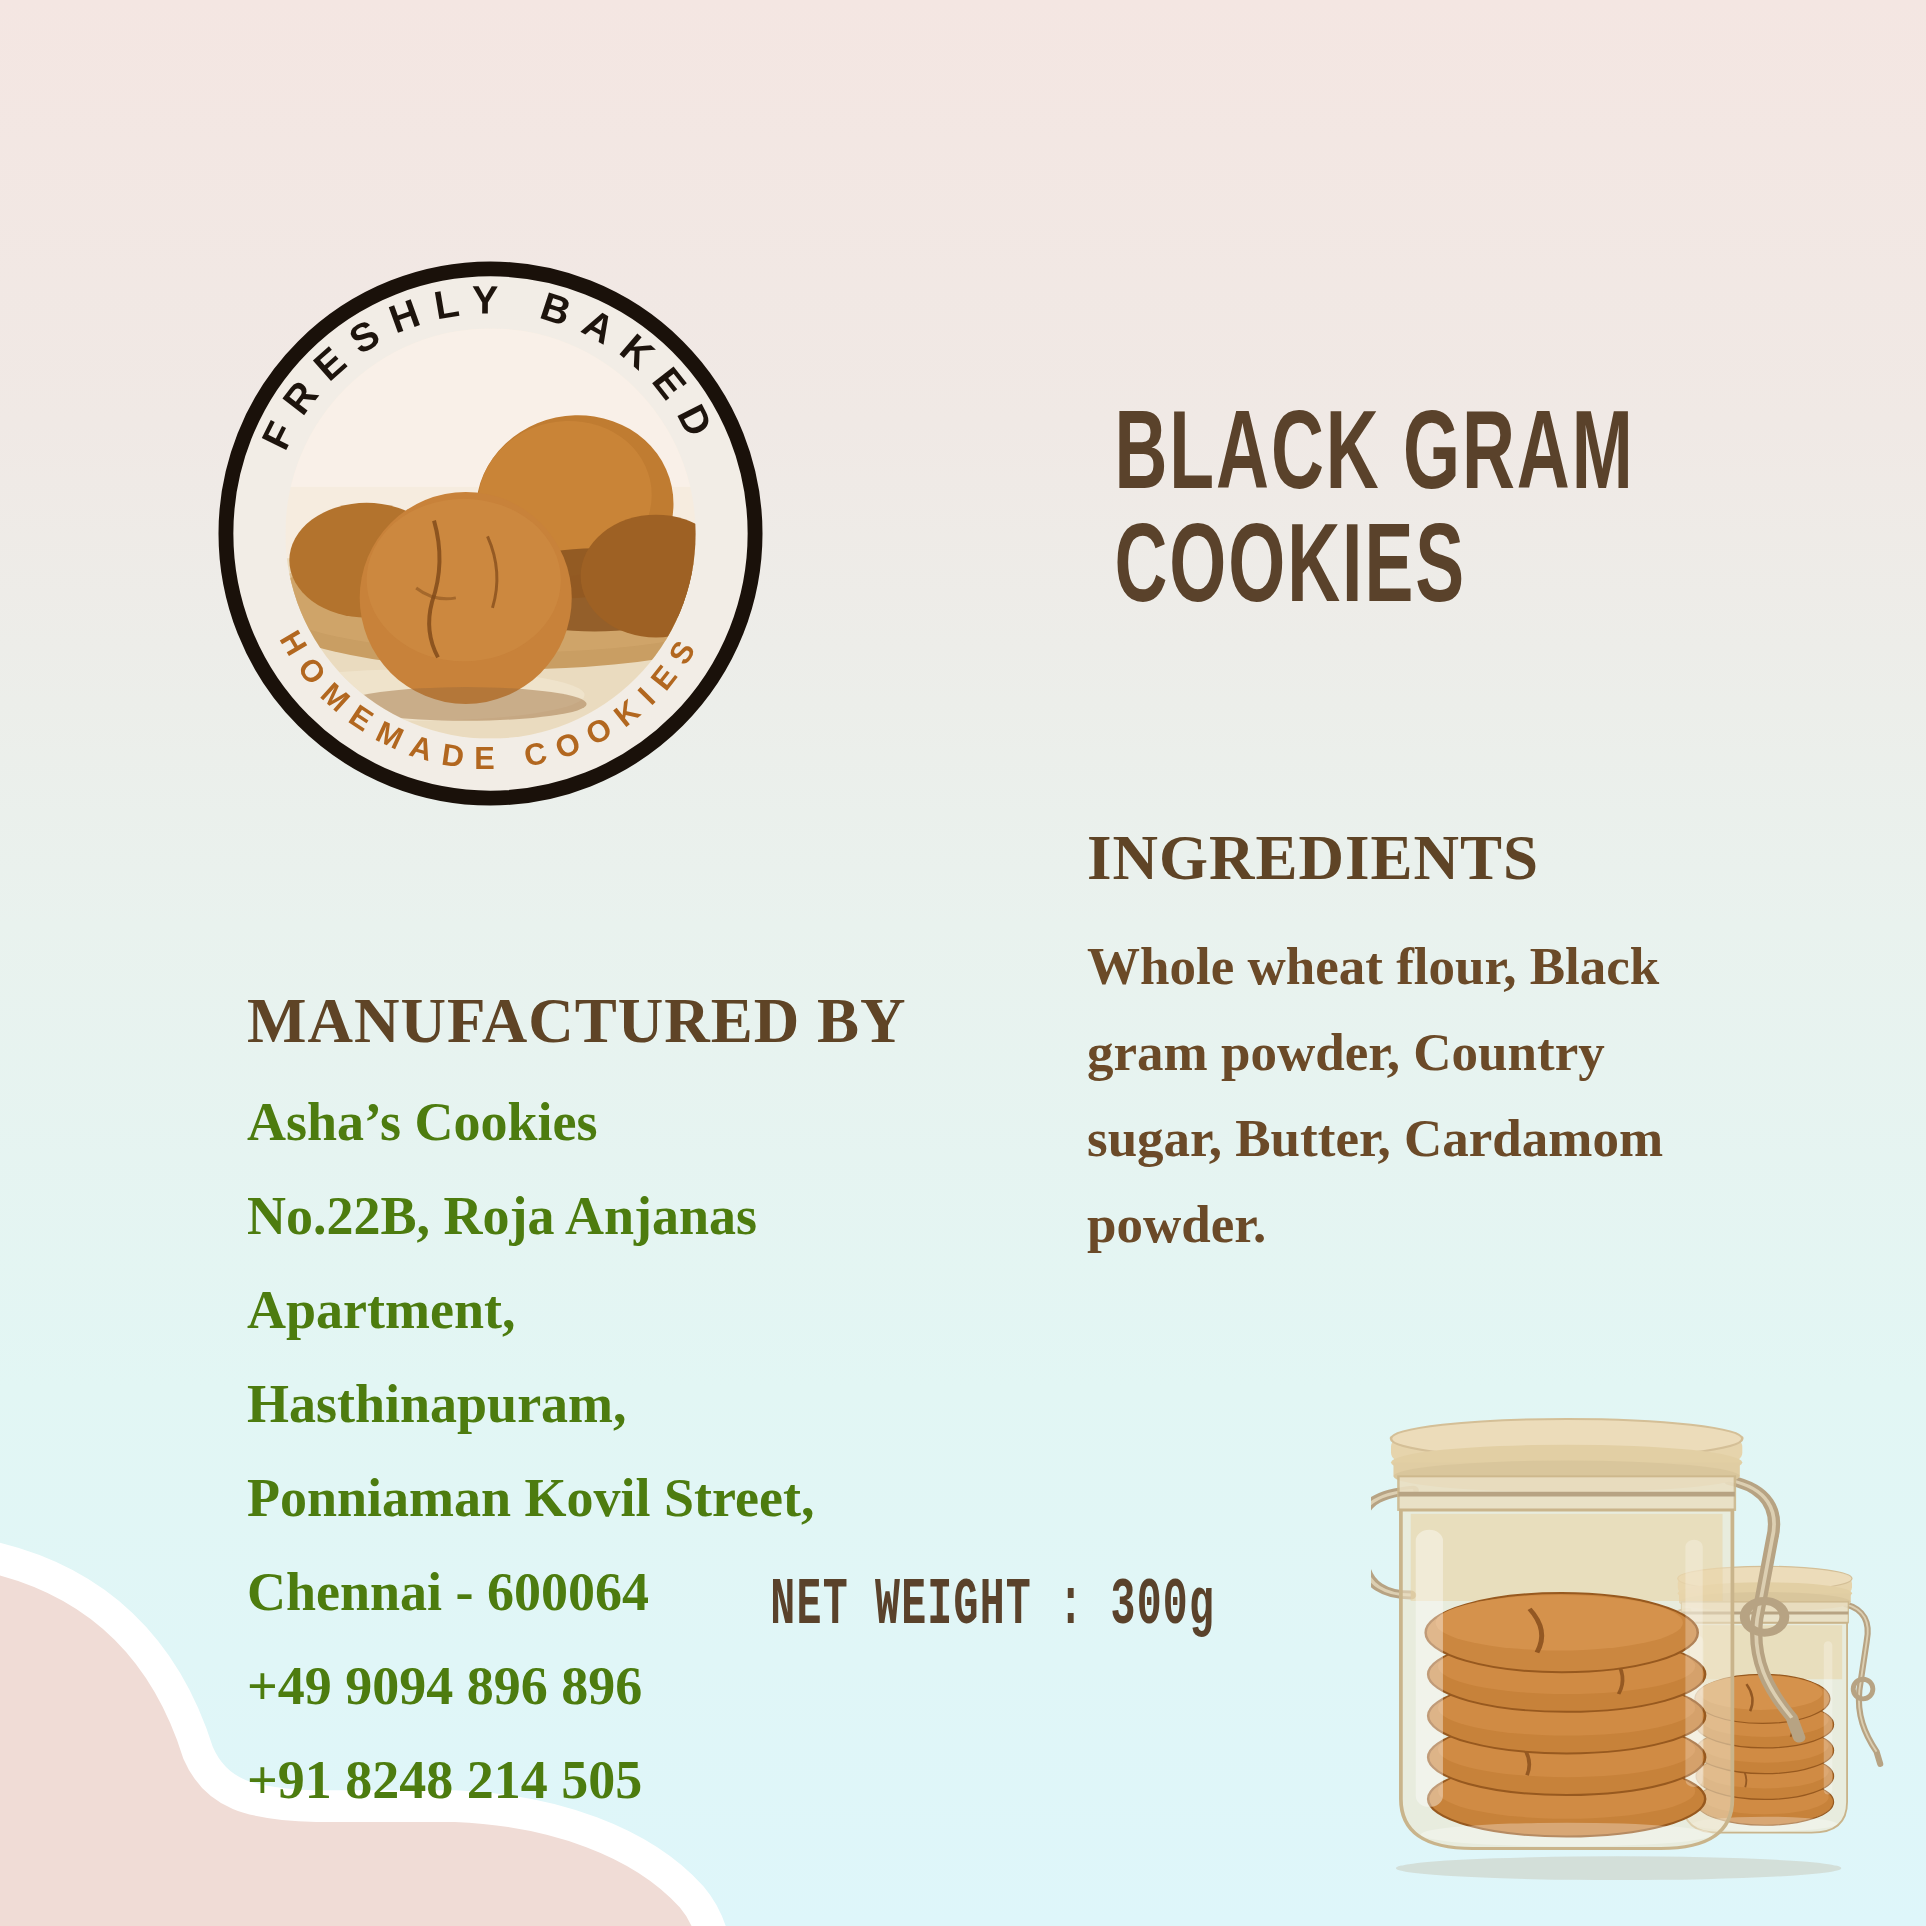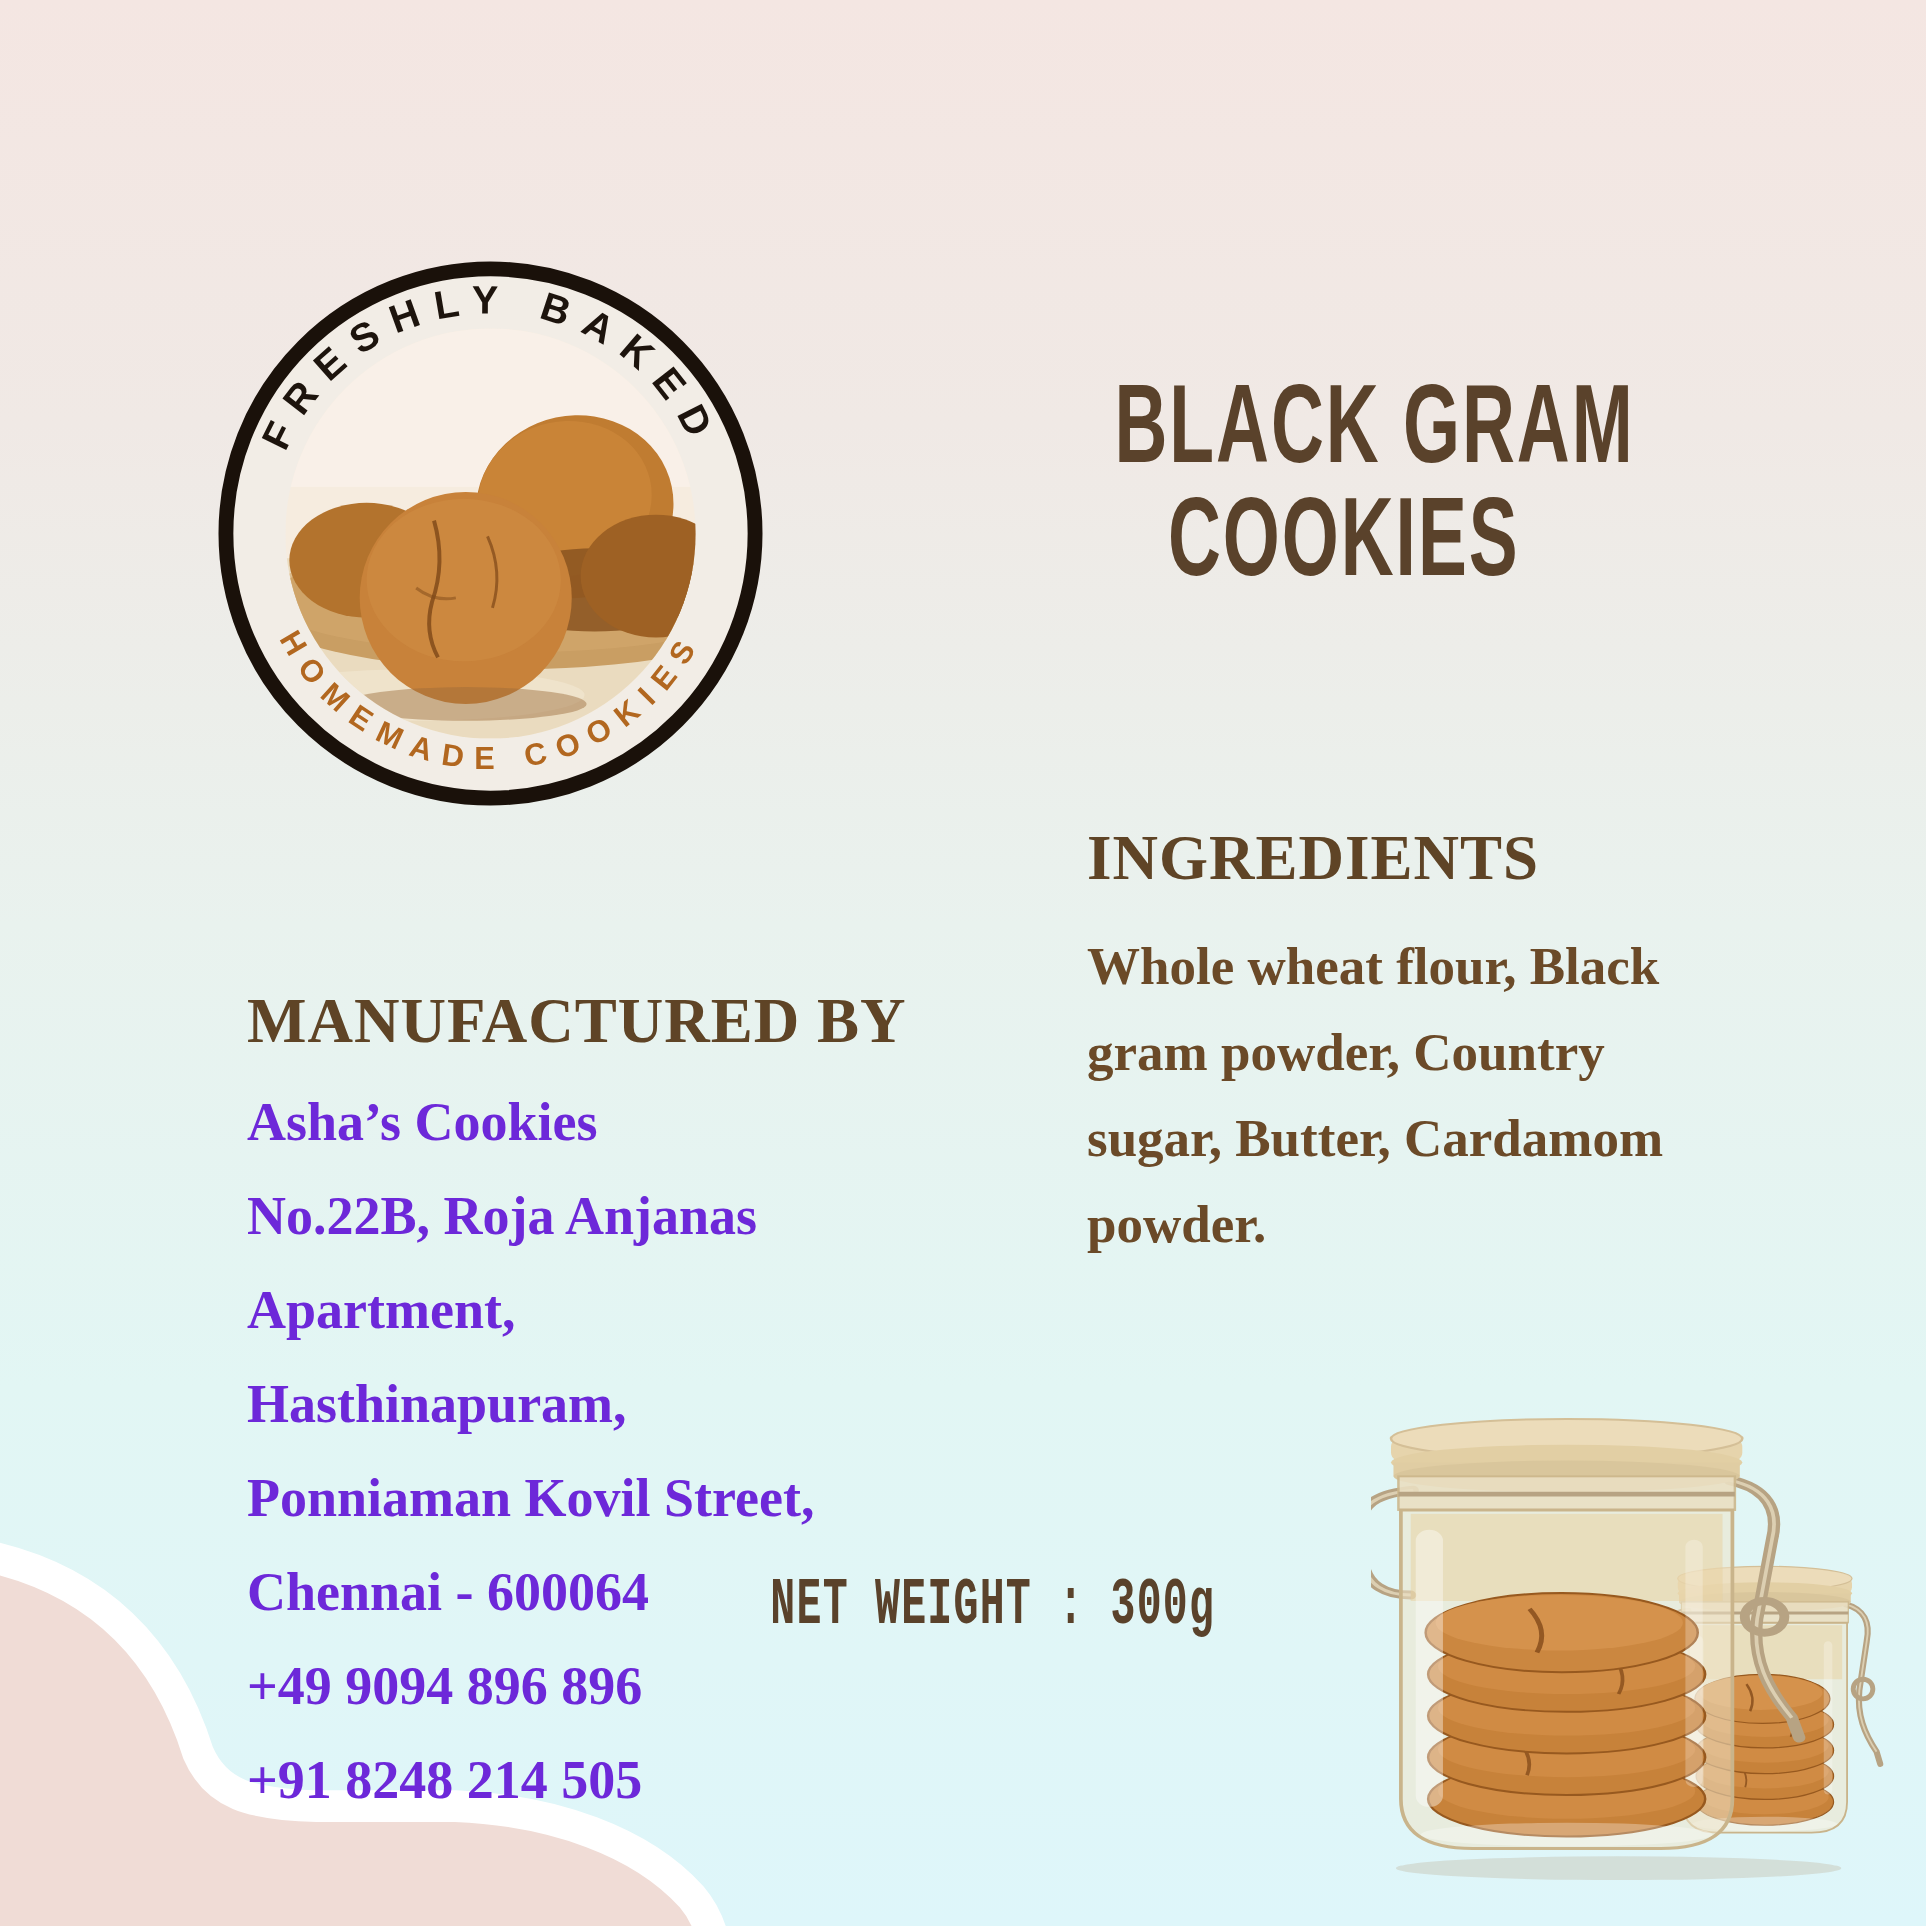--- a/index.html
+++ b/index.html
@@ -9,30 +9,30 @@
     font-family:"Liberation Serif", serif;
   }
   .abs{position:absolute;}
   
   #blob-layer{left:0;top:0;width:1927px;height:1927px;pointer-events:none;}
   
   #logo{left:218px;top:261px;width:545px;height:545px;}
   .arc-top-text{font-family:"Liberation Sans",sans-serif;font-weight:bold;font-size:40px;letter-spacing:15px;fill:#1d140d;}
   .arc-bottom-text{font-family:"Liberation Sans",sans-serif;font-weight:bold;font-size:31px;letter-spacing:12px;fill:#b2671f;}
   
-  #title{left:1010px;top:368px;width:614px;text-align:right;color:#5a422b;
+  #title{left:1010px;top:394px;width:614px;text-align:left;color:#5a422b;
     font-family:"Liberation Sans",sans-serif;font-weight:800;font-size:111px;line-height:1.02;}
   #title .cond{display:block;transform:scaleX(0.66);transform-origin:50% 50%;letter-spacing:3px;white-space:nowrap;}
   
   #ingredients{left:1087px;top:822px;width:673px;color:#5f4426;}
   .section-heading{font-size:63px;font-weight:bold;letter-spacing:1px;color:#5f4426;line-height:1.15;}
   #ingredients .body-text{margin-top:30px;font-size:53px;font-weight:bold;color:#6b4a28;line-height:1.62;width:644px;}
   
   #manufactured{left:203px;top:985px;width:752px;color:#5f4426;margin-left:44px;}
-  #manufactured .addr{margin-top:18px;font-size:54px;font-weight:bold;color:#6d28d9;line-height:94px;}
+  #manufactured .addr{margin-top:18px;font-size:54px;font-weight:bold;color:#4d7c0f;line-height:94px;}
   
   #net-weight{left:634px;top:1572px;width:663px;text-align:center;color:#5a422b;
     font-family:Liberation Mono, monospace;font-weight:800;font-size:67px;line-height:1;}
   #net-weight .cond{display:inline-block;transform:scaleX(0.62);transform-origin:50% 50%;letter-spacing:2px;white-space:nowrap;}
   
   #jars{left:1371px;top:1411px;width:515px;height:475px;}
 </style>
 </head>
 <body>
 

